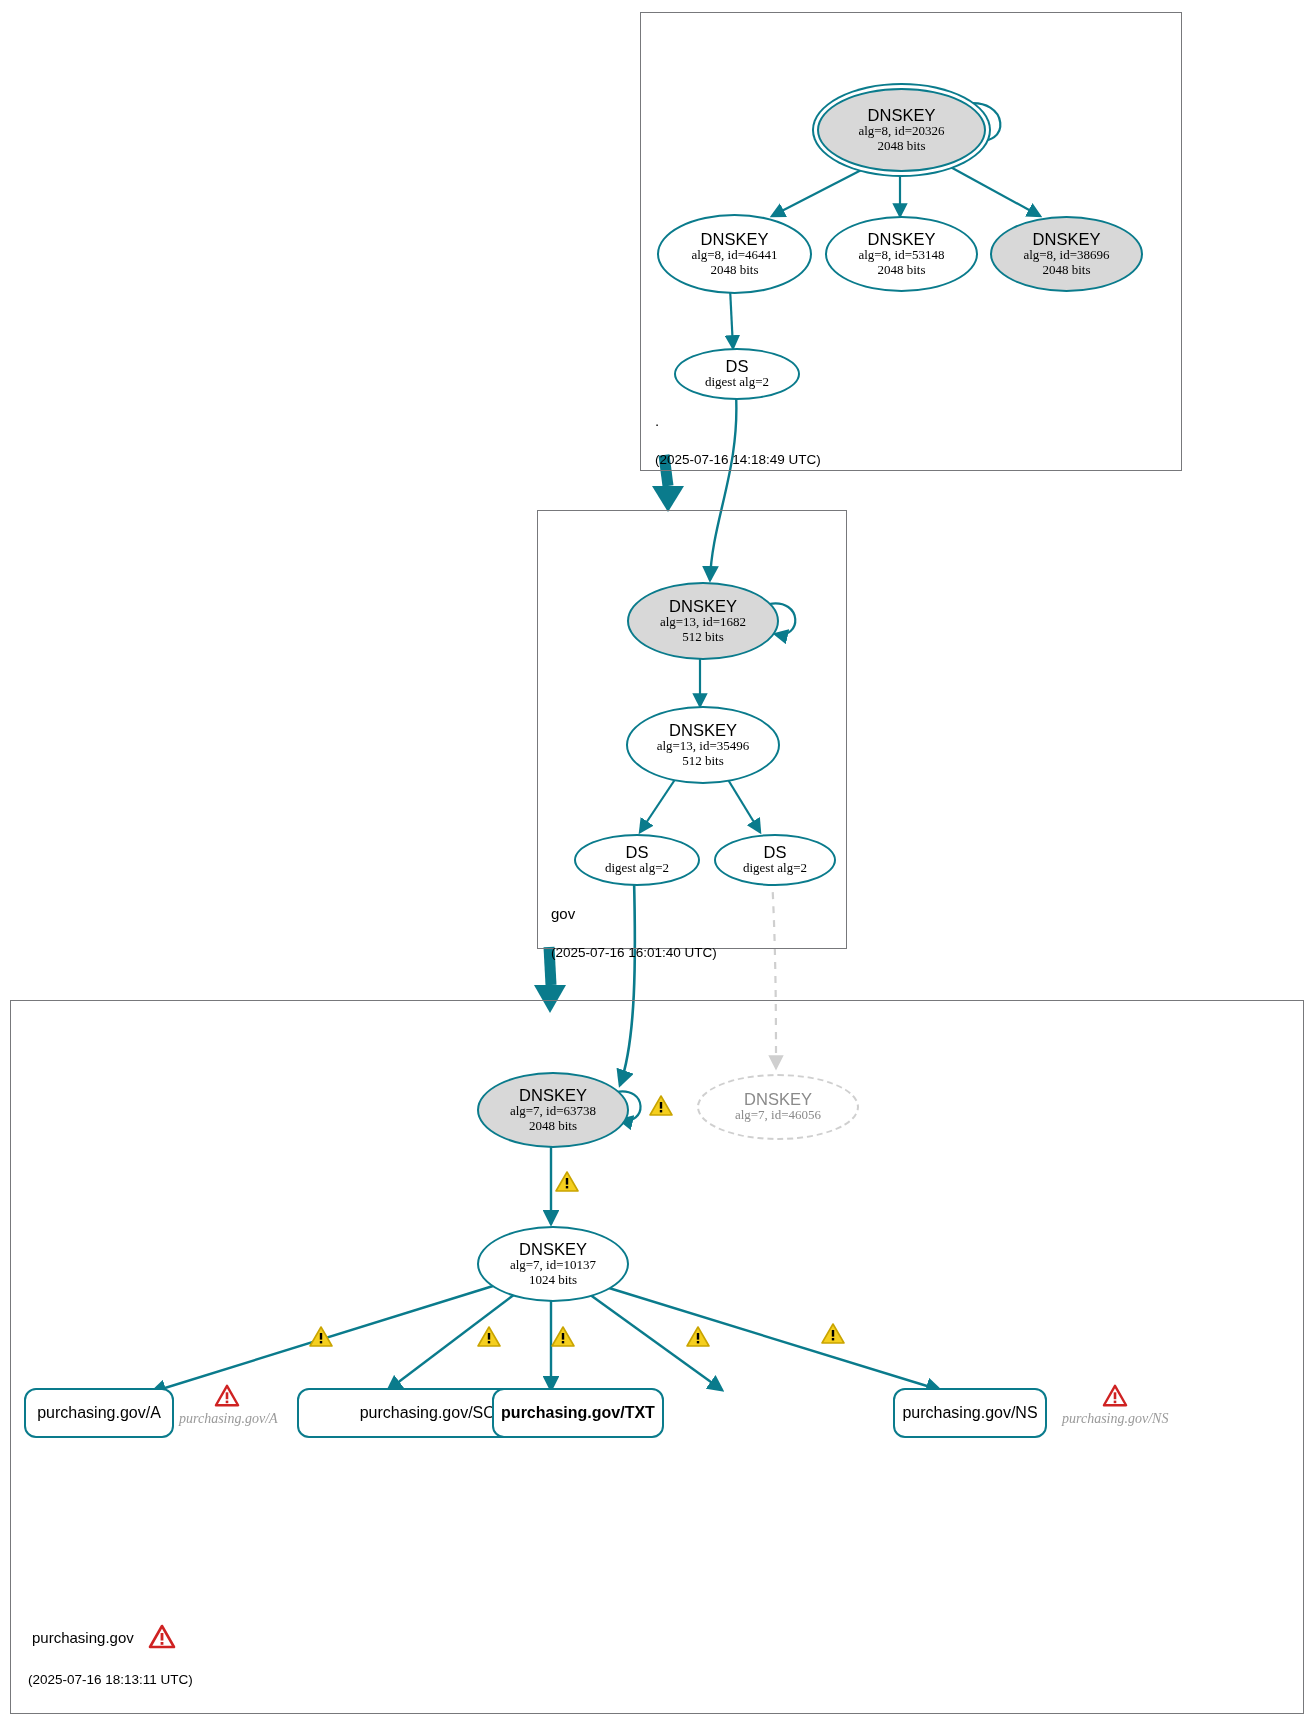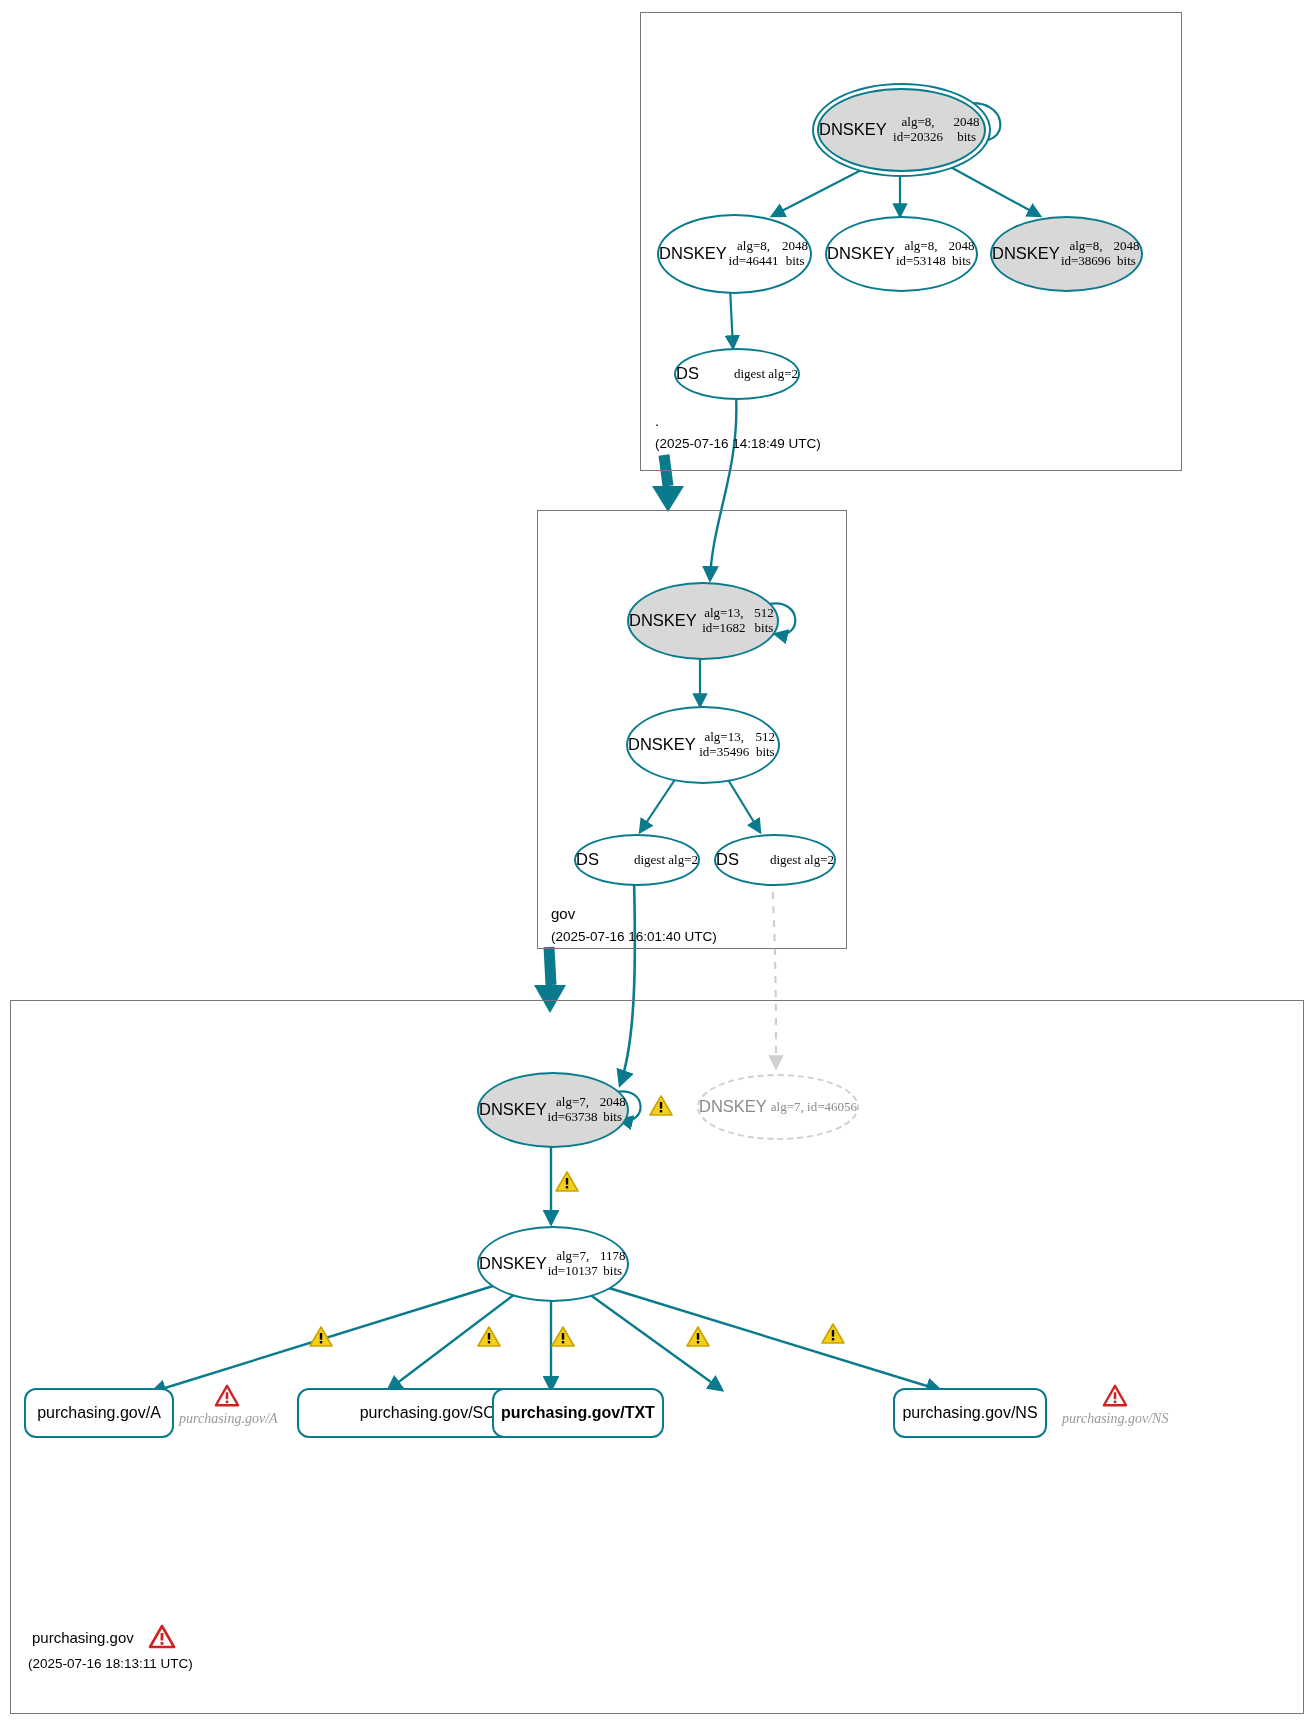--- a/index.html
+++ b/index.html
@@ -2,23 +2,23 @@
 <html><head>
 <meta charset="utf-8">
 <style>
   html,body{margin:0;padding:0;background:#ffffff;}
   body{font-family:"Liberation Sans",sans-serif;}
   #stage{position:relative;width:1313px;height:1725px;overflow:hidden;background:#fff;}
   svg.layer{position:absolute;left:0;top:0;width:1313px;height:1725px;}
 
   .zone-box{position:absolute;border:1px solid #77787b;background:transparent;}
   .zone-label{position:absolute;font-family:"Liberation Sans",sans-serif;font-size:15px;color:#000;white-space:nowrap;}
-  .zone-time{position:absolute;font-family:"Liberation Sans",sans-serif;font-size:13.5px;color:#000;white-space:nowrap;}
-
-  .node{position:absolute;display:flex;align-items:center;justify-content:space-between;text-align:center;}
+  .zone-time{position:absolute;font-family:"Liberation Sans",sans-serif;font-size:13.5px;color:#000;white-space:nowrap;margin-top:16px;}
+
+  .node{position:absolute;display:flex;flex-direction:column;align-items:center;justify-content:center;text-align:center;}
   .ell{border-radius:50%;border:2px solid #0a7b8c;background:#ffffff;}
   .ell.filled{background:#d8d8d8;}
   .ell.dbl{box-shadow:0 0 0 3px #ffffff, 0 0 0 5px #0a7b8c;}
   .ell.ghost{border:2px dashed #cfcfcf;background:#ffffff;}
 
   .t1{font-family:"Liberation Sans",sans-serif;font-size:16.5px;color:#000;line-height:1.05;}
   .t2{font-family:"Liberation Serif",serif;font-size:13px;color:#000;line-height:1.12;}
   .t1.ghosttxt{color:#8a8a8a;}
   .t2.ghosttxt{color:#8a8a8a;}
 
@@ -173,21 +173,21 @@
 
   <svg class="icon" style="left:554px;top:1170px;" width="26" height="24" viewBox="0 0 26 24">
     <path d="M13,2 L24,21 L2,21 z" fill="#f5cf1e" stroke="#c9a400" stroke-width="1.6" stroke-linejoin="round"></path>
     <rect x="11.8" y="8" width="2.4" height="6.6" fill="#000"></rect>
     <rect x="11.8" y="16" width="2.4" height="2.4" fill="#000"></rect>
   </svg>
 
   <div class="node ell" style="left:477px;top:1226px;width:148px;height:72px;">
     <div class="t1">DNSKEY</div>
     <div class="t2">alg=7, id=10137</div>
-    <div class="t2">1178 bits</div>
+    <div class="t2">1024 bits</div>
   </div>
 
   <svg class="icon" style="left:308px;top:1325px;" width="26" height="24" viewBox="0 0 26 24">
     <path d="M13,2 L24,21 L2,21 z" fill="#f5cf1e" stroke="#c9a400" stroke-width="1.6" stroke-linejoin="round"></path>
     <rect x="11.8" y="8" width="2.4" height="6.6" fill="#000"></rect>
       <rect x="11.8" y="16" width="2.4" height="2.4" fill="#000"></rect>
   </svg>
   <svg class="icon" style="left:476px;top:1325px;" width="26" height="24" viewBox="0 0 26 24">
     <path d="M13,2 L24,21 L2,21 z" fill="#f5cf1e" stroke="#c9a400" stroke-width="1.6" stroke-linejoin="round"></path>
     <rect x="11.8" y="8" width="2.4" height="6.6" fill="#000"></rect>

